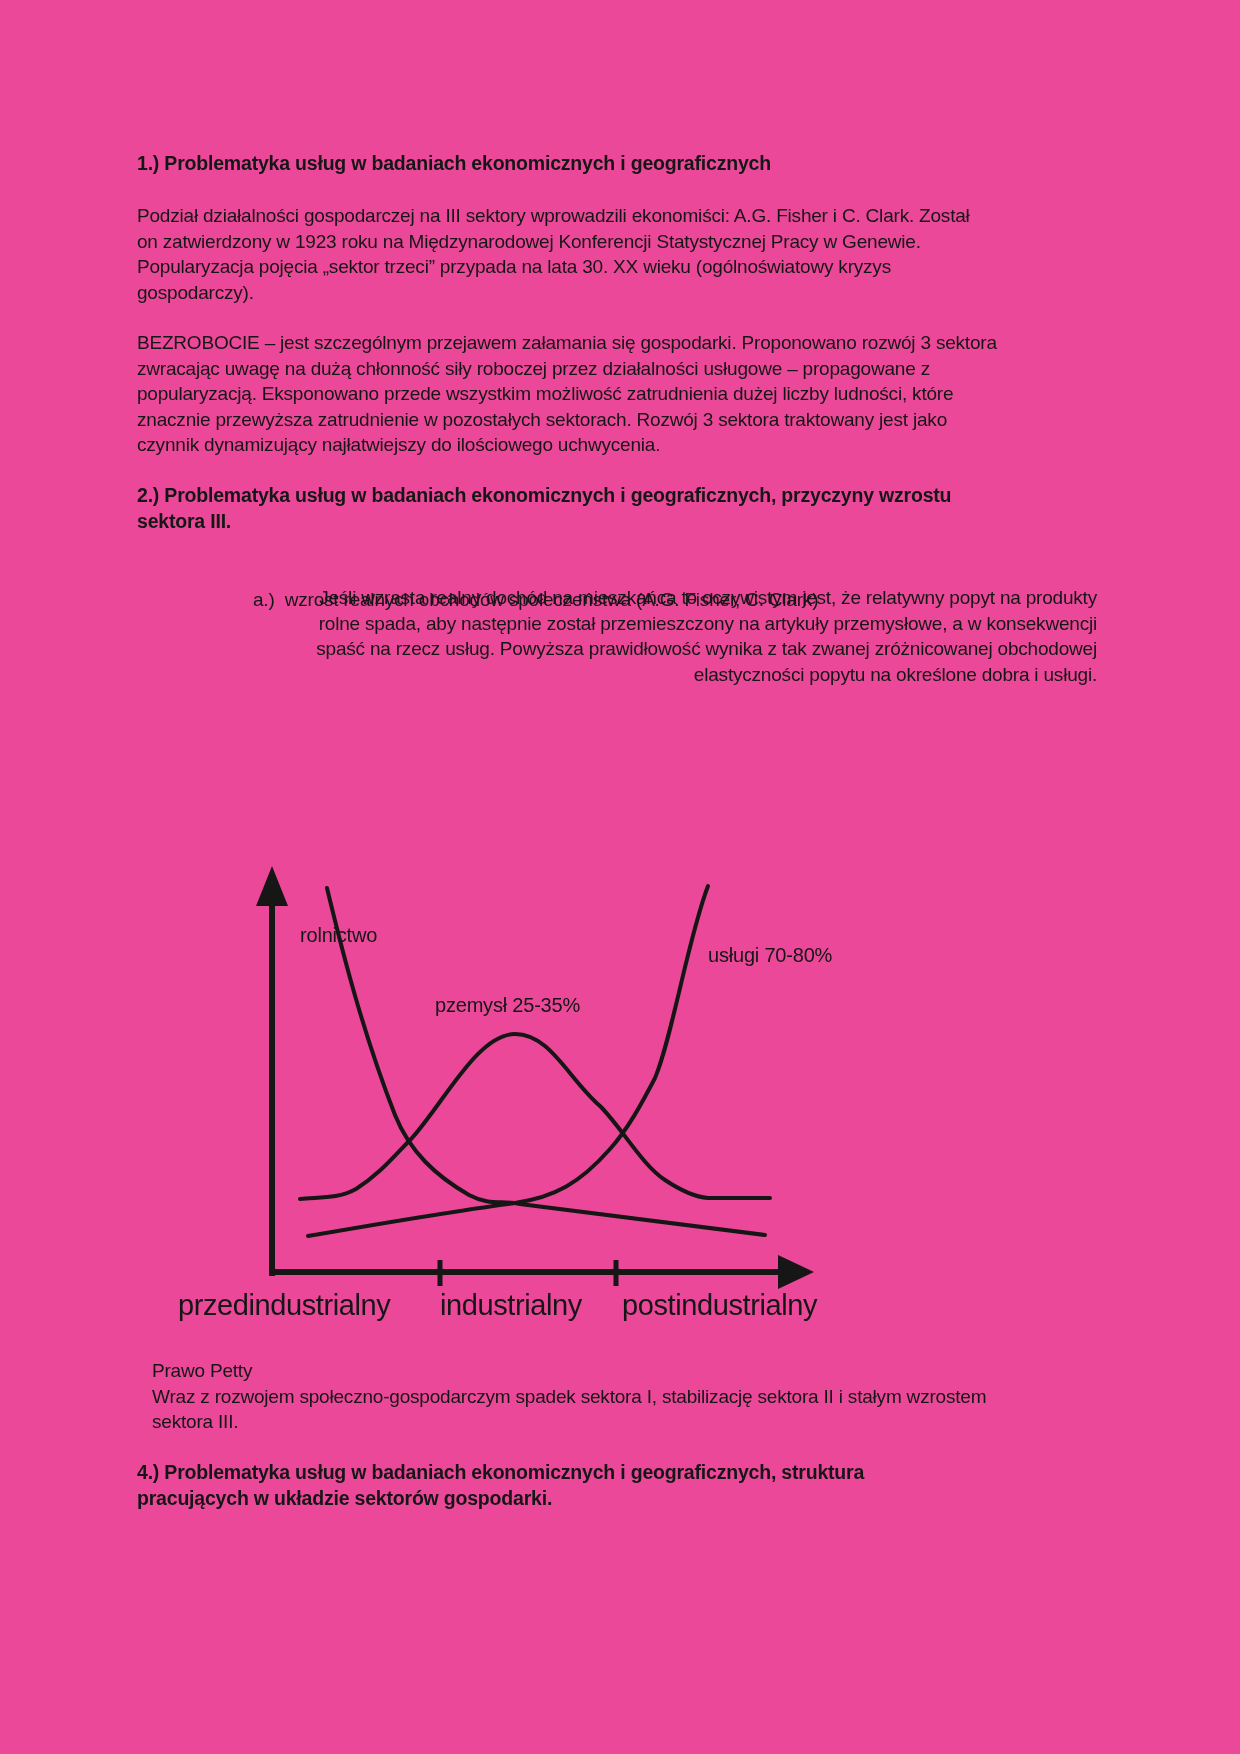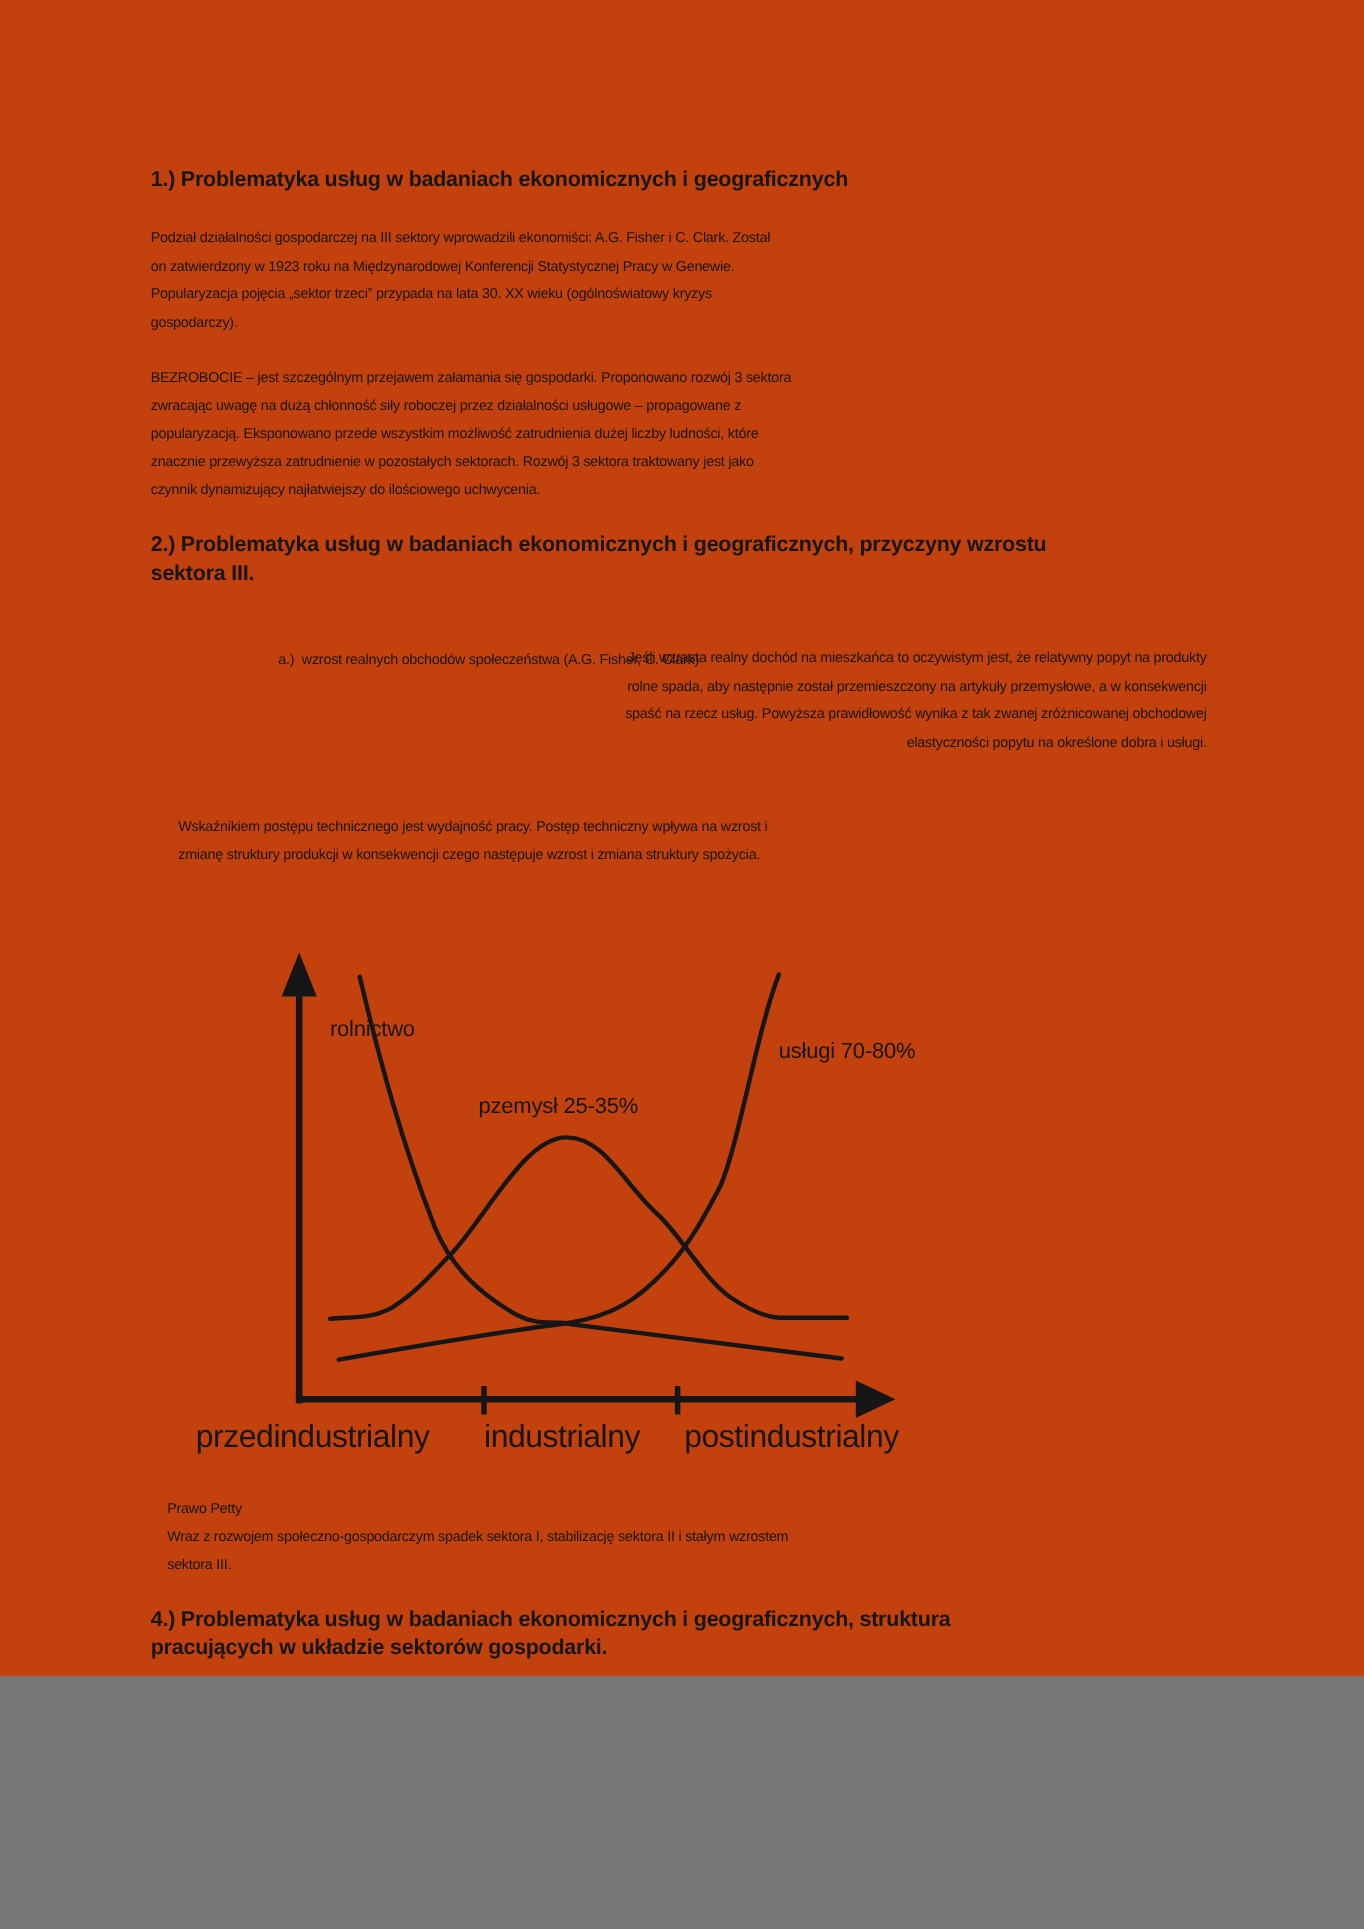--- a/index.html
+++ b/index.html
@@ -1,27 +1,27 @@
 <!DOCTYPE html>
 <html><head>
 <meta charset="utf-8">
 <style>
   html,body{margin:0;padding:0;background:#777;}
   #page{
     position:relative;
-    width:1240px;height:1524px;
-    background:#c2410c;
+    width:1240px;height:1754px;
+    background:#ec4899;
     font-family:"Liberation Sans","DejaVu Sans",sans-serif;
     color:#161616;
     overflow:hidden;
   }
   .blk{
     position:absolute;
     white-space:pre-line;
-    font-size:13px;
+    font-size:19px;
     line-height:25.5px;
     letter-spacing:-0.2px;
     color:#161616;
   }
   .hd{
     font-weight:bold;
     font-size:19.5px;
   }
   #chart{position:absolute;left:160px;top:858px;}
   #chart text{fill:#161616;}
@@ -54,22 +54,20 @@
 sektora III.</div>
 
   <div class="blk" style="left:253px;top:559px;width:850px;margin-top:28px;">a.)&nbsp; wzrost realnych obchodów społeczeństwa (A.G. Fisher, C. Clark)</div>
 
   <div class="blk" style="left:162px;top:585px;width:935px;text-align:right;">Jeśli wzrasta realny dochód na mieszkańca to oczywistym jest, że relatywny popyt na produkty
 rolne spada, aby następnie został przemieszczony na artykuły przemysłowe, a w konsekwencji
 spaść na rzecz usług. Powyższa prawidłowość wynika z tak zwanej zróżnicowanej obchodowej
 elastyczności popytu na określone dobra i usługi.</div>
 
 
-  <div class="blk" style="left:162px;top:738px;width:935px;">Wskaźnikiem postępu technicznego jest wydajność pracy. Postęp techniczny wpływa na wzrost i
-zmianę struktury produkcji w konsekwencji czego następuje wzrost i zmiana struktury spożycia.</div>
 
 
   <svg id="chart" width="700" height="470" viewBox="0 0 700 470">
 
     <line class="axis" x1="112" y1="44" x2="112" y2="418"></line>
     <polygon class="arrowhead" points="112,8 96,48 128,48"></polygon>
 
     <line class="axis" x1="109" y1="414" x2="632" y2="414"></line>
     <polygon class="arrowhead" points="654,414 618,397 618,431"></polygon>
 

